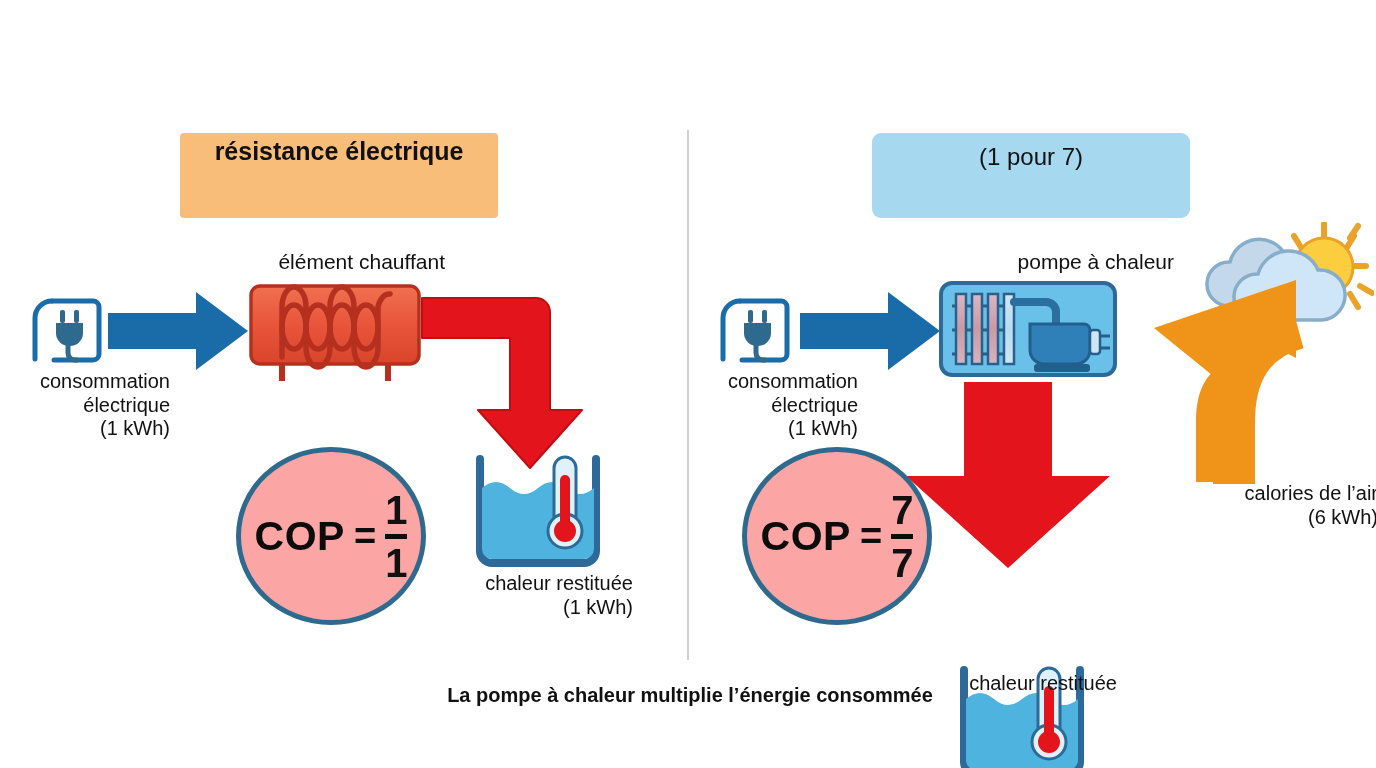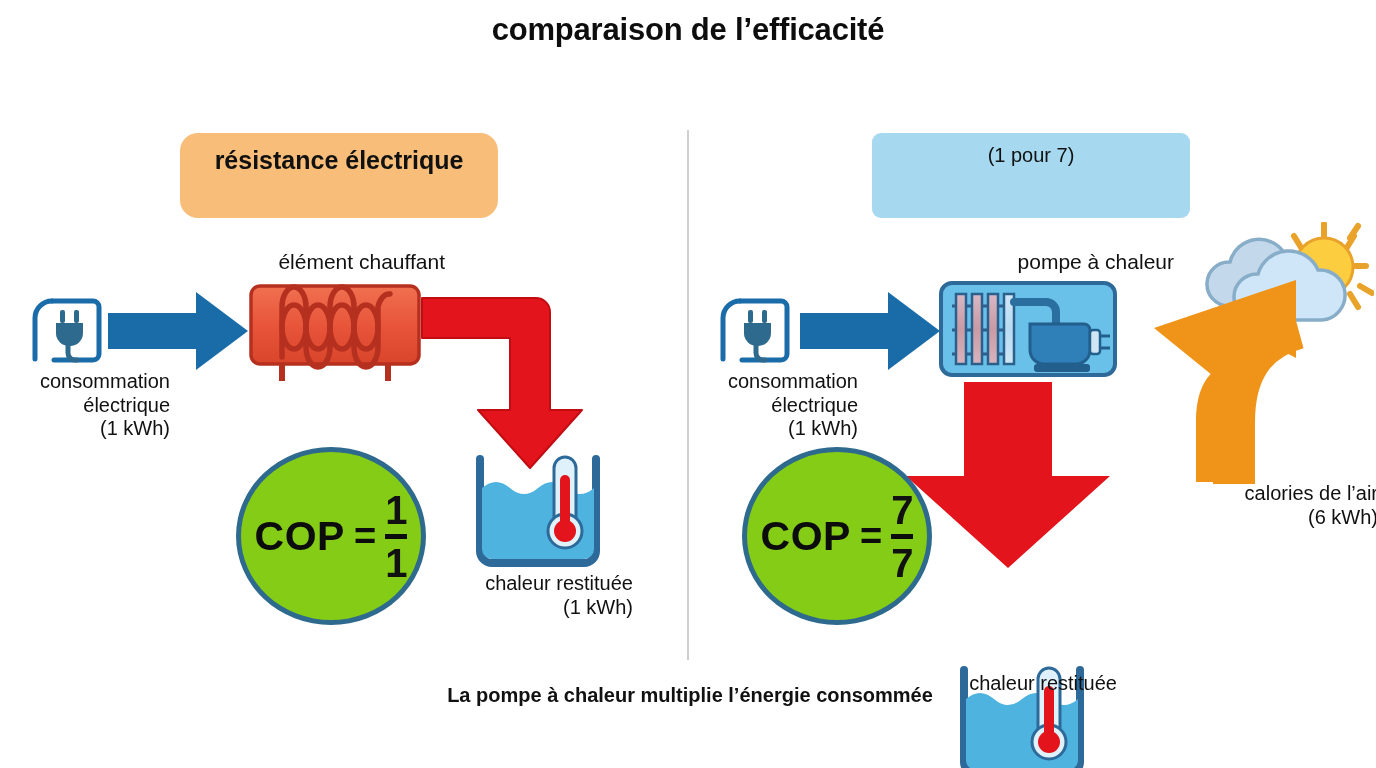--- a/index.html
+++ b/index.html
@@ -34,21 +34,21 @@
   #pill-left{left:180px;top:133px;width:318px;height:85px;background:#f7bd79;}
 
   
   .cap{font-size:20px;line-height:1.18;text-align:right;color:#111;}
 
   
   .copcircle{
     border:5px solid #2d6a8e;
     border-radius:50%;
     box-sizing:border-box;
-    background:#84cc16;
+    background:#fca5a5;
     display:flex;align-items:center;justify-content:center;
   }
   .cop-eq{
     display:flex;align-items:center;justify-content:center;
     gap:9px;
   }
   .cop-word{font-size:41px;font-weight:bold;letter-spacing:0.5px;color:#0c0c0c;}
   .cop-sign{font-size:38px;font-weight:bold;color:#0c0c0c;}
   .frac{display:inline-block;text-align:center;line-height:1;}
   .frac .num{font-size:40px;font-weight:bold;display:block;padding-bottom:2px;}
@@ -65,26 +65,25 @@
     text-align:center;font-size:20px;line-height:1.35;color:#111;font-weight:bold;
   }
   .nowrapline{display:block;}
 </style>
 </head>
 <body>
 
 <div class="stage">
 
   <div class="abs" id="title">
-    <span class="l2">comparaison de l’efficacité</span>
   </div>
 
   <div class="abs" id="divider"></div>
 
-  <div class="abs" id="pill-left" style="left:180px;top:133px;width:318px;height:85px;background:#f7bd79;border-radius:18px;text-align:center;padding-top:13px;box-sizing:border-box;">
+  <div class="abs" id="pill-left" style="left:180px;top:133px;width:318px;height:85px;background:#f7bd79;border-radius:4px;text-align:center;padding-top:4px;box-sizing:border-box;">
     <div class="t1" style="font-size:25px;font-weight:bold;line-height:1.16;">résistance électrique</div>
   </div>
 
   <div class="abs" style="left:30px;top:296px;">
     <svg width="74" height="76" viewBox="0 0 74 76">
       <path d="M22 5 H63 a6 6 0 0 1 6 6 V58 a6 6 0 0 1 -6 6 H24" fill="none" stroke="#1a6ca8" stroke-width="5" stroke-linecap="round"></path>
       <path d="M22 5 a17 17 0 0 0 -17 17 V63" fill="none" stroke="#1a6ca8" stroke-width="5" stroke-linecap="round"></path>
       <rect x="30" y="14" width="5" height="13" rx="2" fill="#2d6a8e"></rect>
       <rect x="44" y="14" width="5" height="13" rx="2" fill="#2d6a8e"></rect>
       <path d="M26 27 H53 V37 a13 13 0 0 1 -13 13 h-1 a13 13 0 0 1 -13 -13 Z" fill="#2d6a8e"></path>
@@ -158,21 +157,21 @@
       </g>
     </svg>
   </div>
 
   <div class="abs cap" style="left:443px;top:572px;width:190px;">
     <span style="display:block">chaleur restituée</span>
     <span style="display:block">(1 kWh)</span>
   </div>
 
   <div class="abs" style="left:872px;top:133px;width:318px;height:85px;background:#a6d8ef;border-radius:9px;text-align:center;padding-top:10px;box-sizing:border-box;">
-    <div style="font-size:20px;line-height:1.2;">(1 pour 7)</div>
+    <div style="font-size:24px;line-height:1.2;">(1 pour 7)</div>
   </div>
 
   <div class="abs" style="left:718px;top:296px;">
     <svg width="74" height="76" viewBox="0 0 74 76">
       <path d="M22 5 H63 a6 6 0 0 1 6 6 V58 a6 6 0 0 1 -6 6 H24" fill="none" stroke="#1a6ca8" stroke-width="5" stroke-linecap="round"></path>
       <path d="M22 5 a17 17 0 0 0 -17 17 V63" fill="none" stroke="#1a6ca8" stroke-width="5" stroke-linecap="round"></path>
       <rect x="30" y="14" width="5" height="13" rx="2" fill="#2d6a8e"></rect>
       <rect x="44" y="14" width="5" height="13" rx="2" fill="#2d6a8e"></rect>
       <path d="M26 27 H53 V37 a13 13 0 0 1 -13 13 h-1 a13 13 0 0 1 -13 -13 Z" fill="#2d6a8e"></path>
       <path d="M38 50 v7 a7 7 0 0 0 7 7 h2" fill="none" stroke="#2d6a8e" stroke-width="5" stroke-linecap="round"></path>

